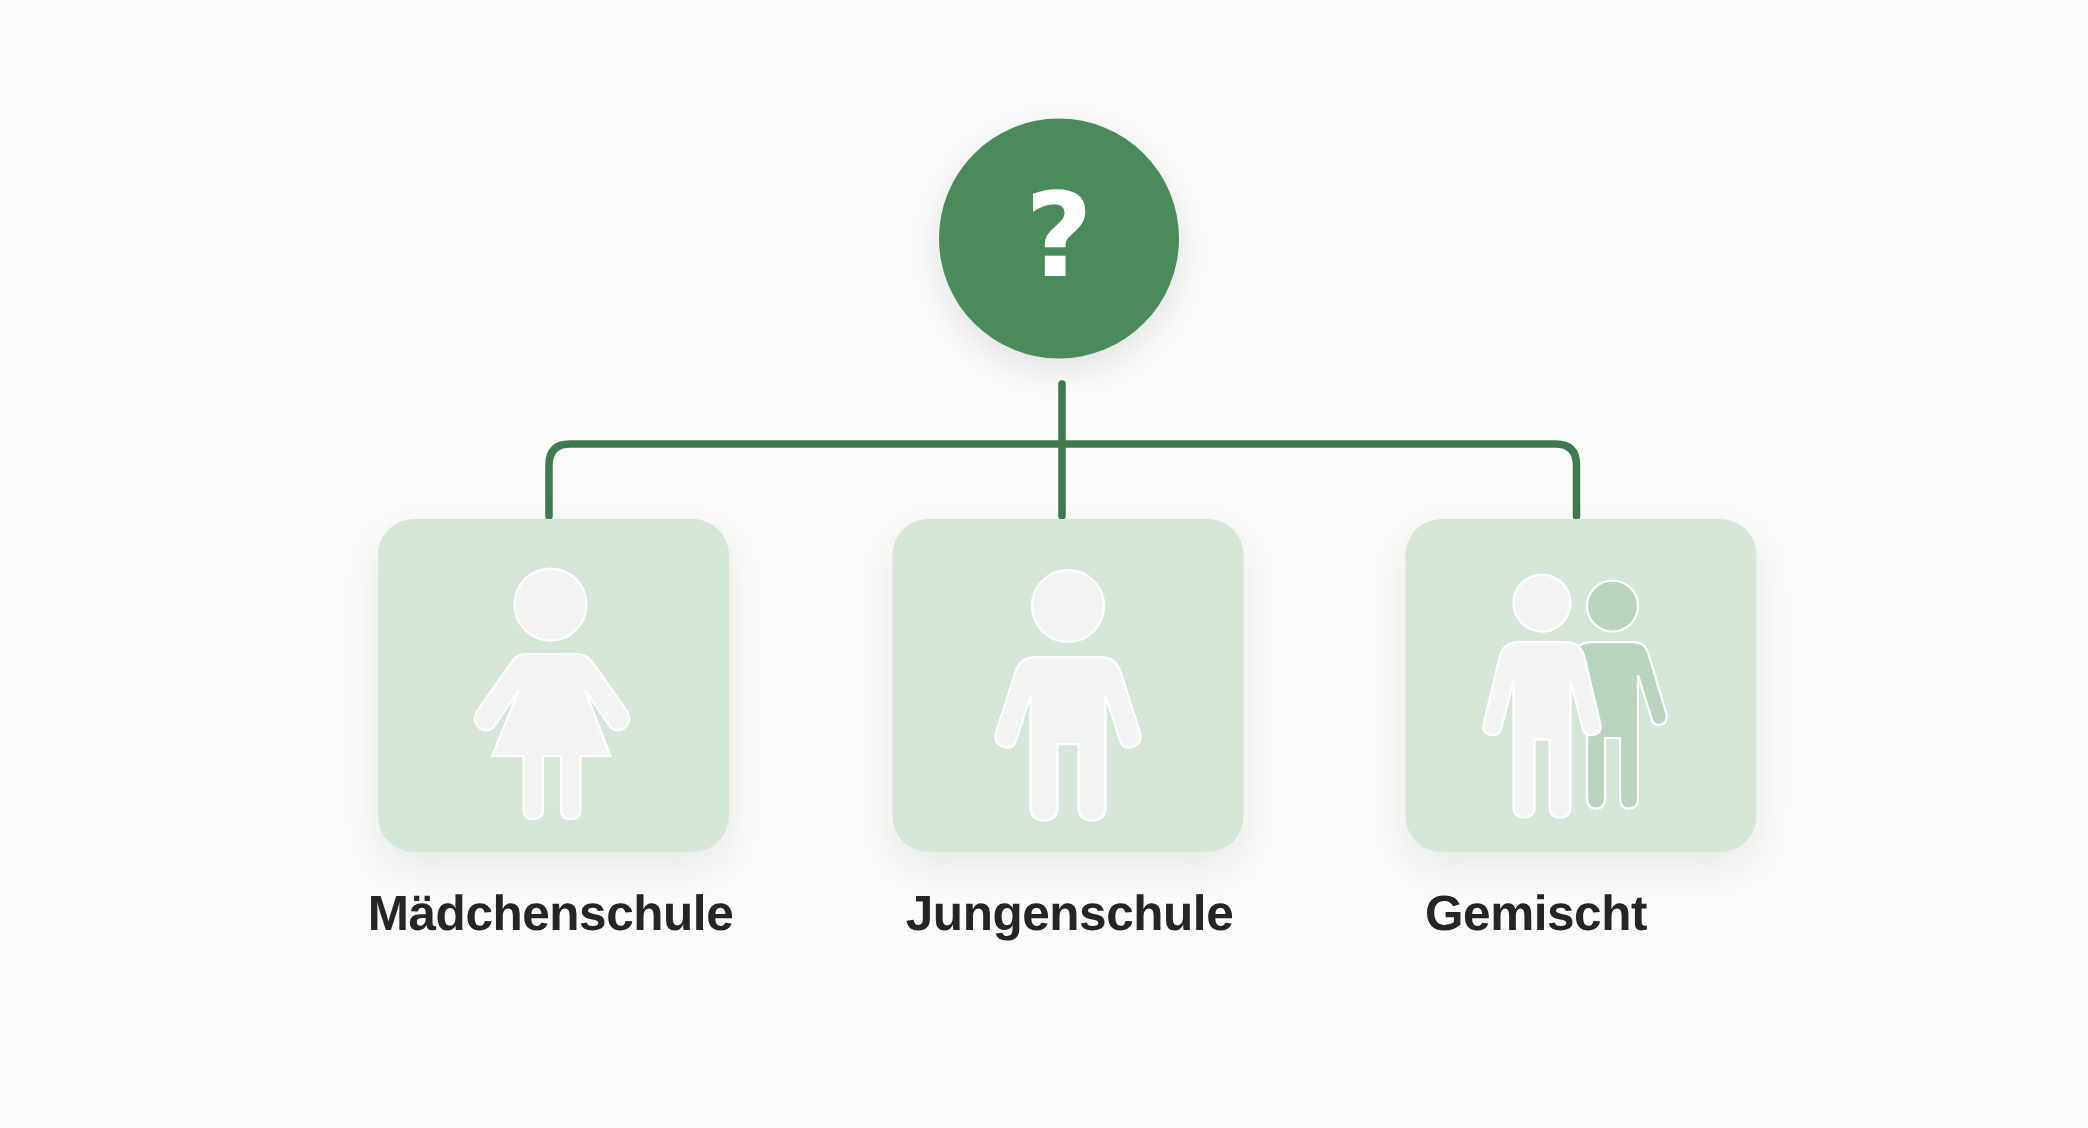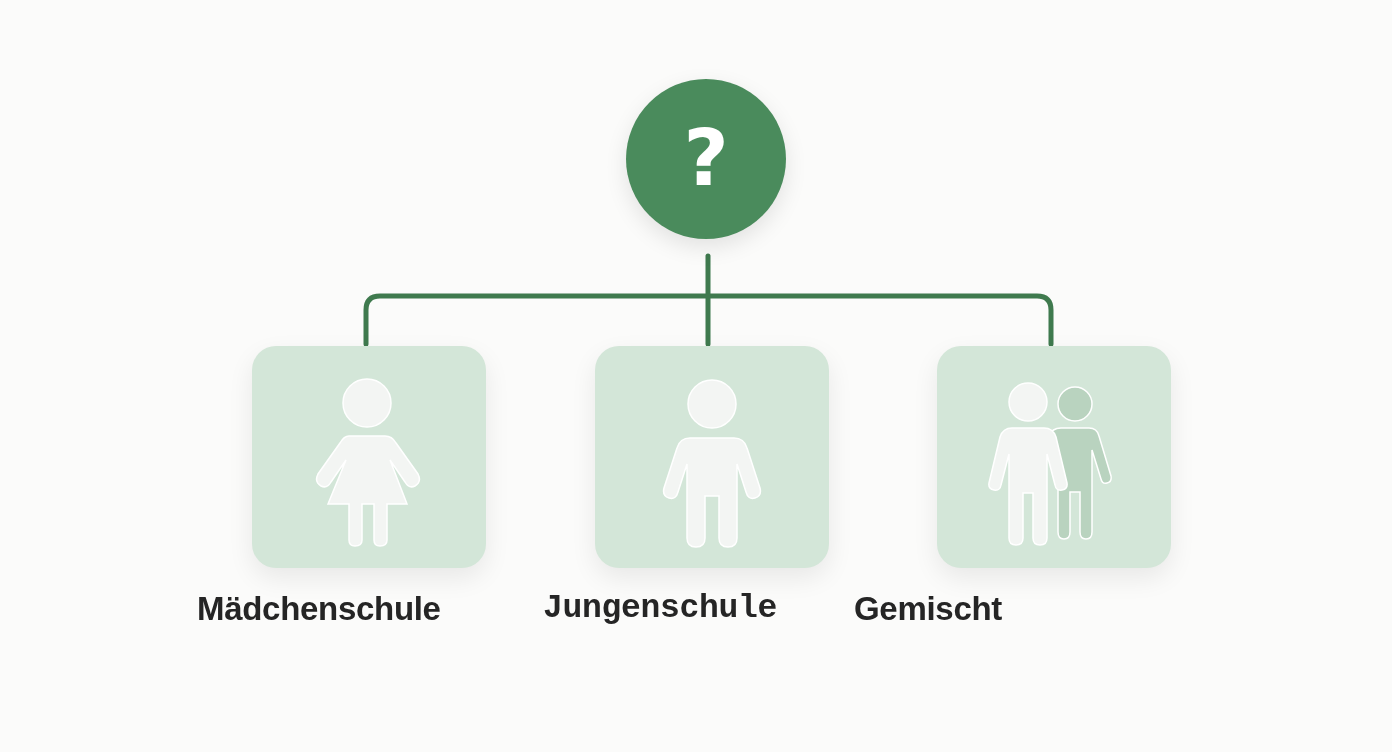--- a/index.html
+++ b/index.html
@@ -54,20 +54,21 @@
       justify-content: center;
     }
     .card svg {
       width: 234px;
       height: 222px;
     }
     .label {
       position: absolute;
       top: 590px;
       width: 340px;
+      text-align: center;
       font-weight: bold;
       font-size: 33px;
       color: #252525;
       letter-spacing: -0.3px;
     }
   </style>
 </head>
 <body>
 
 <svg class="connectors" viewBox="0 0 1392 752">
@@ -106,14 +107,14 @@
       <path d="M 124 82 L 152 82 Q 160 82 162 90 L 174 130 Q 175 136 170 137 Q 165 138 164 133 L 155 104 L 155 186 Q 155 193 149 193 Q 143 193 143 186 L 143 146 L 133 146 L 133 186 Q 133 193 127 193 Q 121 193 121 186 L 121 104 L 115 125 L 112 90 Q 115 82 124 82 Z"></path>
     </g>
     <g fill="#f3f5f3" stroke="#ffffff" stroke-width="1.5">
       <circle cx="91" cy="56" r="19"></circle>
       <path d="M 75 82 L 107 82 Q 116 82 119 91 L 130 137 Q 131 143 125 144 Q 119 145 118 139 L 110 108 L 110 192 Q 110 199 103 199 Q 96 199 96 192 L 96 147 L 86 147 L 86 192 Q 86 199 79 199 Q 72 199 72 192 L 72 108 L 64 139 Q 63 145 57 144 Q 51 143 52 137 L 63 91 Q 66 82 75 82 Z"></path>
     </g>
   </svg>
 </div>
 
 <div class="label" style="left:197px;">Mädchenschule</div>
-<div class="label" style="left:543px;font-family:Liberation Mono, monospace;">Jungenschule</div>
+<div class="label" style="left:543px;">Jungenschule</div>
 <div class="label" style="left:854px;">Gemischt</div>
 
 </body></html>

